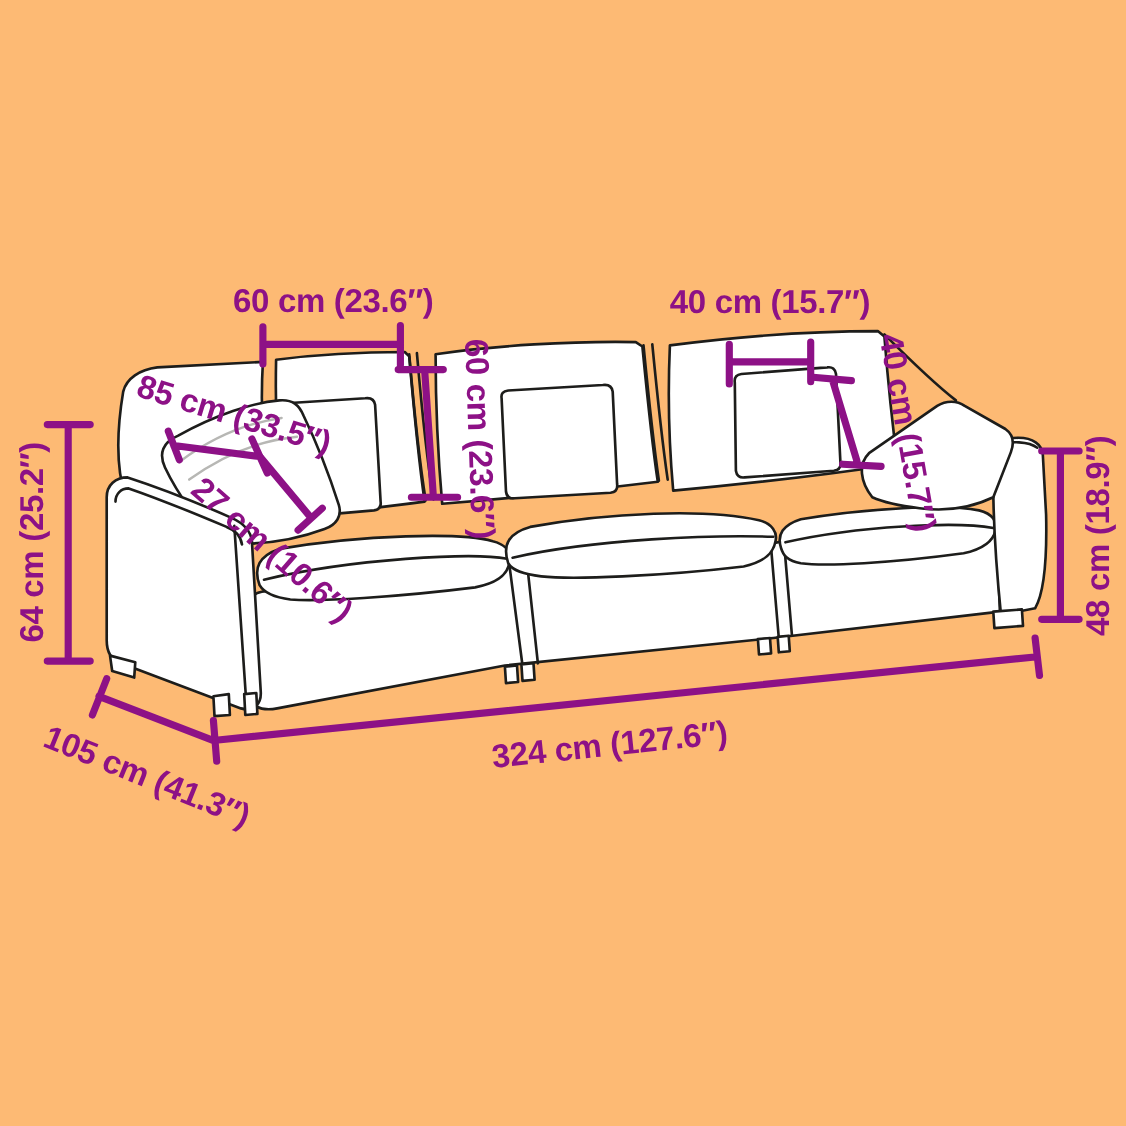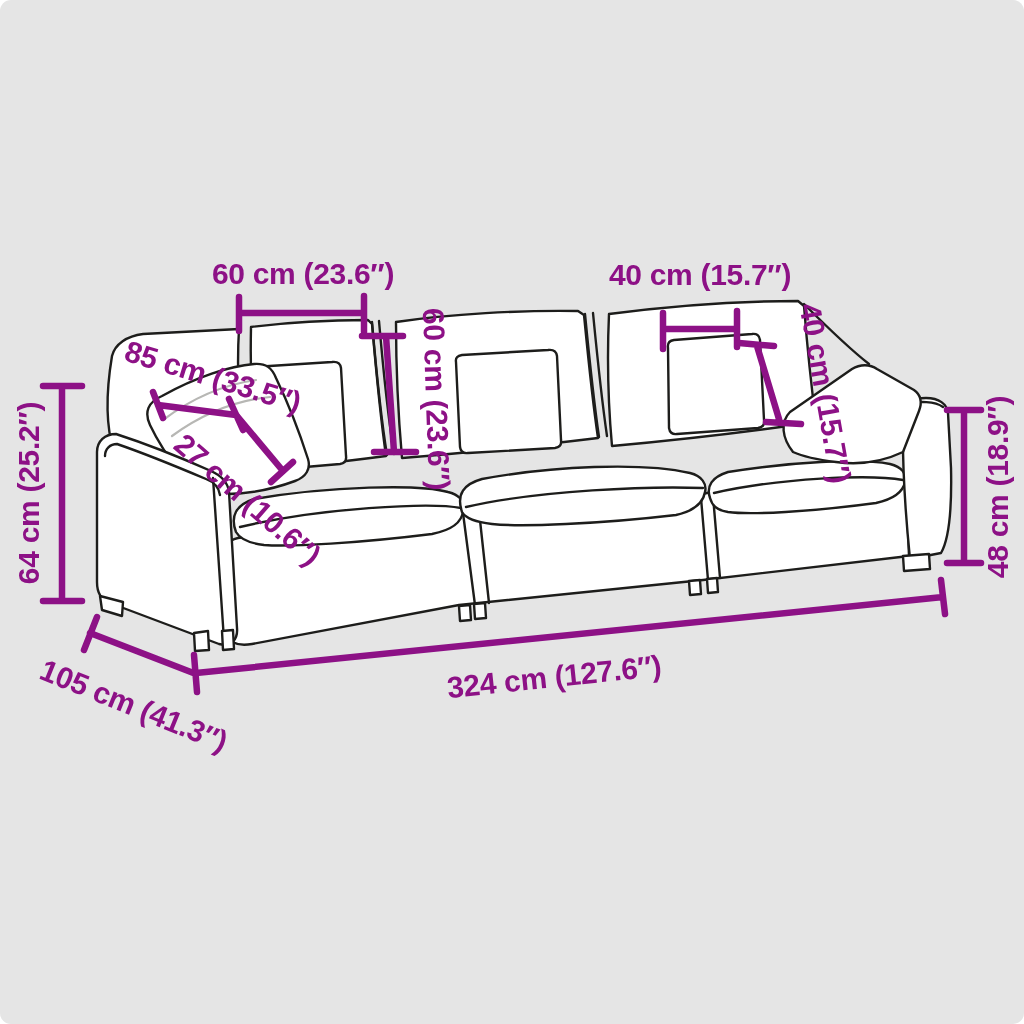--- a/index.html
+++ b/index.html
@@ -1,17 +1,17 @@
 <!DOCTYPE html>
 <html><head>
 <meta charset="utf-8">
 <style>
   html,body{margin:0;padding:0;background:#fff;}
-  .canvas{position:relative;width:1024px;height:1024px;background:#e5e5e5;overflow:hidden;
-          font-family:"Liberation Sans",sans-serif;border-radius:11px;}
+  .canvas{position:relative;width:1024px;height:1024px;background:#fdba74;overflow:hidden;
+          font-family:"Liberation Sans",sans-serif;}
   svg{display:block;}
   .sofa-stroke{fill:#ffffff;stroke:#1d1d1b;stroke-width:2.4;stroke-linejoin:round;stroke-linecap:round;}
   .sofa-line{fill:none;stroke:#1d1d1b;stroke-width:2.4;stroke-linejoin:round;stroke-linecap:round;}
   .sofa-soft{fill:none;stroke:#b7b7b4;stroke-width:2.2;stroke-linecap:round;}
   .dim-line{fill:none;stroke:#8d1186;stroke-width:6.5;stroke-linecap:round;}
   .dim-text{fill:#8d1186;font-size:30px;font-weight:bold;letter-spacing:-0.3px;text-anchor:middle;}
 </style>
 </head>
 <body>
 

